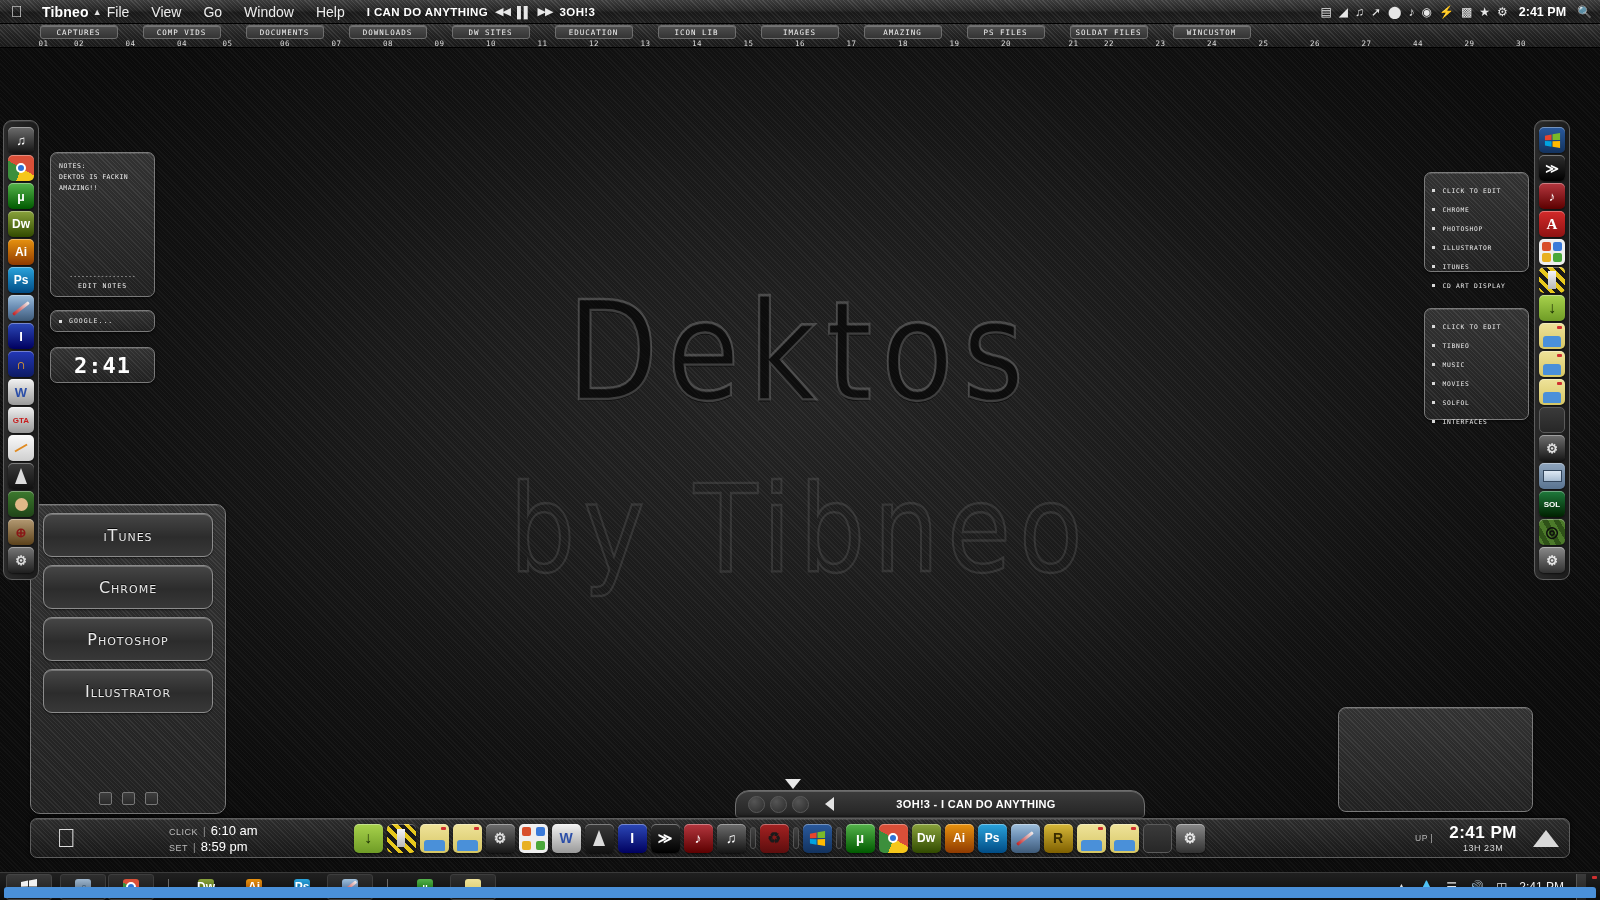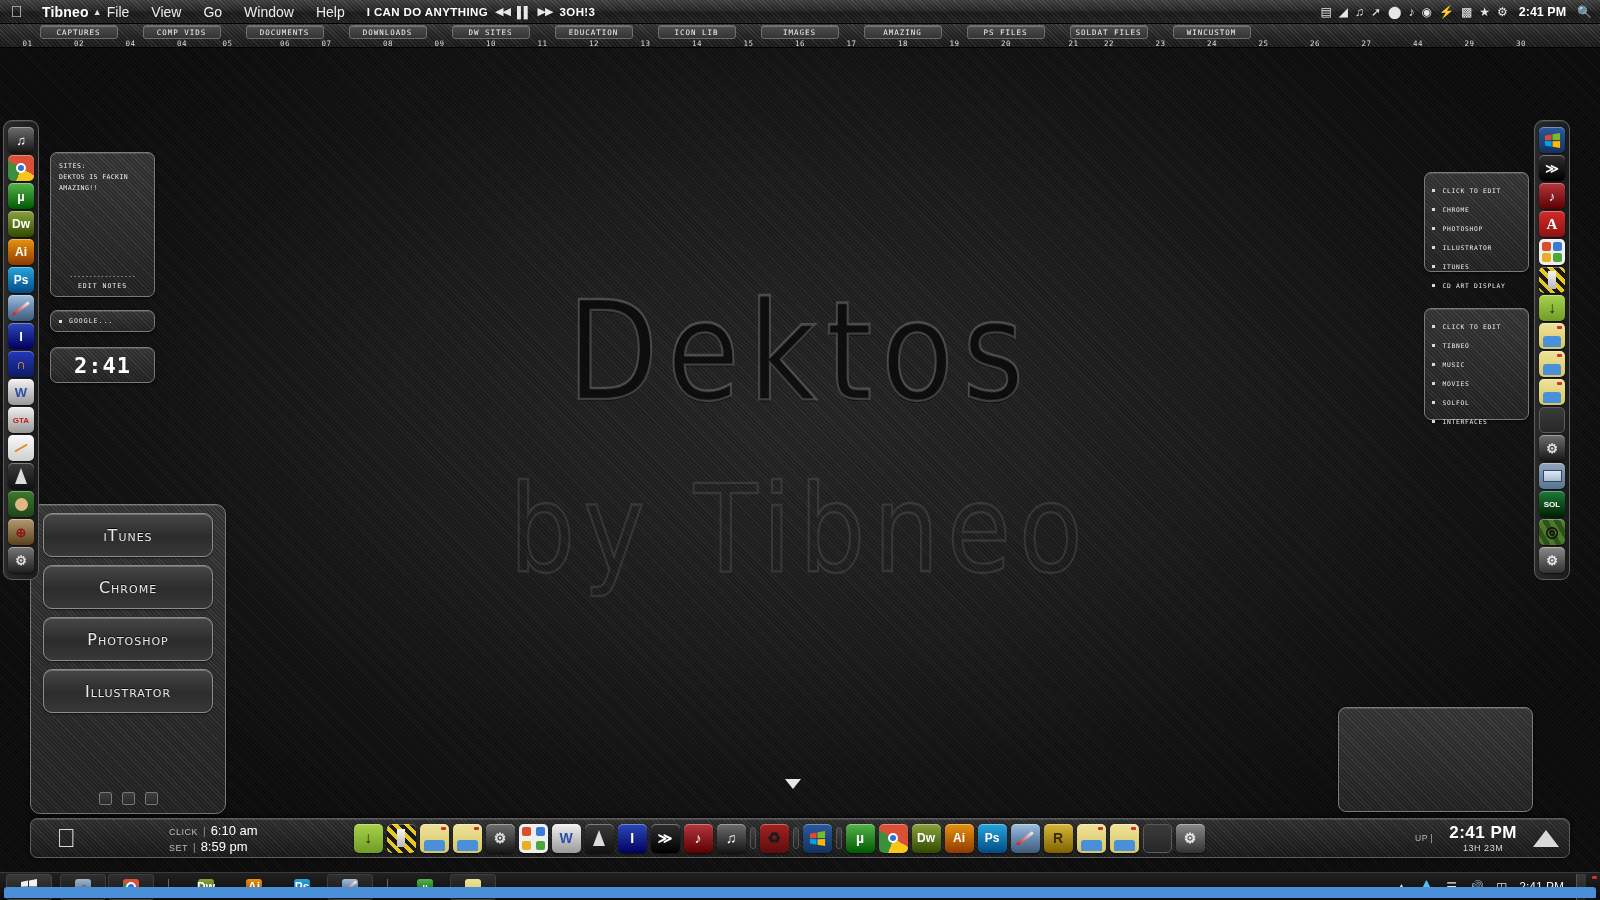--- a/index.html
+++ b/index.html
@@ -311,42 +311,42 @@
       <span class="mb-ico">⚡</span>
       <span class="mb-ico">▩</span>
       <span class="mb-ico">★</span>
       <span class="mb-ico">⚙</span>
       <span class="mb-clock">2:41 PM</span>
       <span class="mb-ico">🔍</span>
     </div>
   </div>
 
   <div id="tabstrip">
-      <div class="tabslot" style="left: 2px;">
+      <div class="tabslot" style="left: 18px;">
         <div class="tabnum">01</div>
       </div>
       <div class="tabslot" style="left: 53.5px;">
         <div class="tabchip">CAPTURES</div>
         <div class="tabnum">02</div>
       </div>
       <div class="tabslot" style="left: 105px;">
         <div class="tabnum">04</div>
       </div>
       <div class="tabslot" style="left: 156.5px;">
         <div class="tabchip">COMP VIDS</div>
         <div class="tabnum">04</div>
       </div>
       <div class="tabslot" style="left: 202px; text-decoration: underline;">
         <div class="tabnum">05</div>
       </div>
       <div class="tabslot" style="left: 259.5px;">
         <div class="tabchip">DOCUMENTS</div>
         <div class="tabnum">06</div>
       </div>
-      <div class="tabslot" style="left: 301px;">
+      <div class="tabslot" style="left: 311px;">
         <div class="tabnum">07</div>
       </div>
       <div class="tabslot" style="left: 362.5px;">
         <div class="tabchip">DOWNLOADS</div>
         <div class="tabnum">08</div>
       </div>
       <div class="tabslot" style="left: 414px;">
         <div class="tabnum">09</div>
       </div>
       <div class="tabslot" style="left: 465.5px;">
@@ -416,21 +416,21 @@
       </div>
       <div class="tabslot" style="left: 1444px;">
         <div class="tabnum">29</div>
       </div>
       <div class="tabslot" style="left: 1495.5px;">
         <div class="tabnum">30</div>
       </div>
     </div>
 
   <div class="panel" id="notes">
-    <div class="mono nt">SITES:</div>
+    <div class="mono nt">NOTES:</div>
     <div class="mono nbody">DEKTOS IS FACKIN AMAZING!!</div>
     <div class="mono ndash">-----------------</div>
     <div class="mono nedit">EDIT NOTES</div>
   </div>
 
   <div class="panel" id="googlebar">
     <span class="bullet"></span>
     <span class="mono gtxt">GOOGLE...</span>
   </div>
 
@@ -579,20 +579,29 @@
       <div class="sico" style="background: linear-gradient(rgb(31, 122, 60), rgb(0, 33, 0)); color: rgb(255, 255, 255); font-size: 8px;">SOL</div>
       <div class="sico" style="background: repeating-linear-gradient(60deg, rgb(76, 122, 42) 0px, rgb(76, 122, 42) 5px, rgb(47, 82, 24) 5px, rgb(47, 82, 24) 10px);">
         <span style="color:#0d0d0d;font-size:15px;">◎</span>
       </div>
       <div class="sico" style="background: linear-gradient(rgb(138, 138, 138), rgb(49, 49, 49)); color: rgb(232, 232, 232);">⚙</div>
     </div>
 
   <div class="panel" id="emptypanel"></div>
 
   <div id="mb-arrow"></div>
+  <div id="mediabar">
+    <span class="mbubbles">
+        <i></i>
+        <i></i>
+        <i></i>
+      </span>
+    <span class="mtri"></span>
+    <span class="mtitle">3OH!3 -  I CAN DO ANYTHING</span>
+  </div>
 
   <div id="dock">
     <div class="dock-apple"></div>
     <div class="suninfo">
       <div class="sunrow">
         <span class="sunlbl">CLICK</span>
         <span class="sunsep">|</span>
         <span class="sunval">6:10 am</span>
       </div>
       <div class="sunrow">

